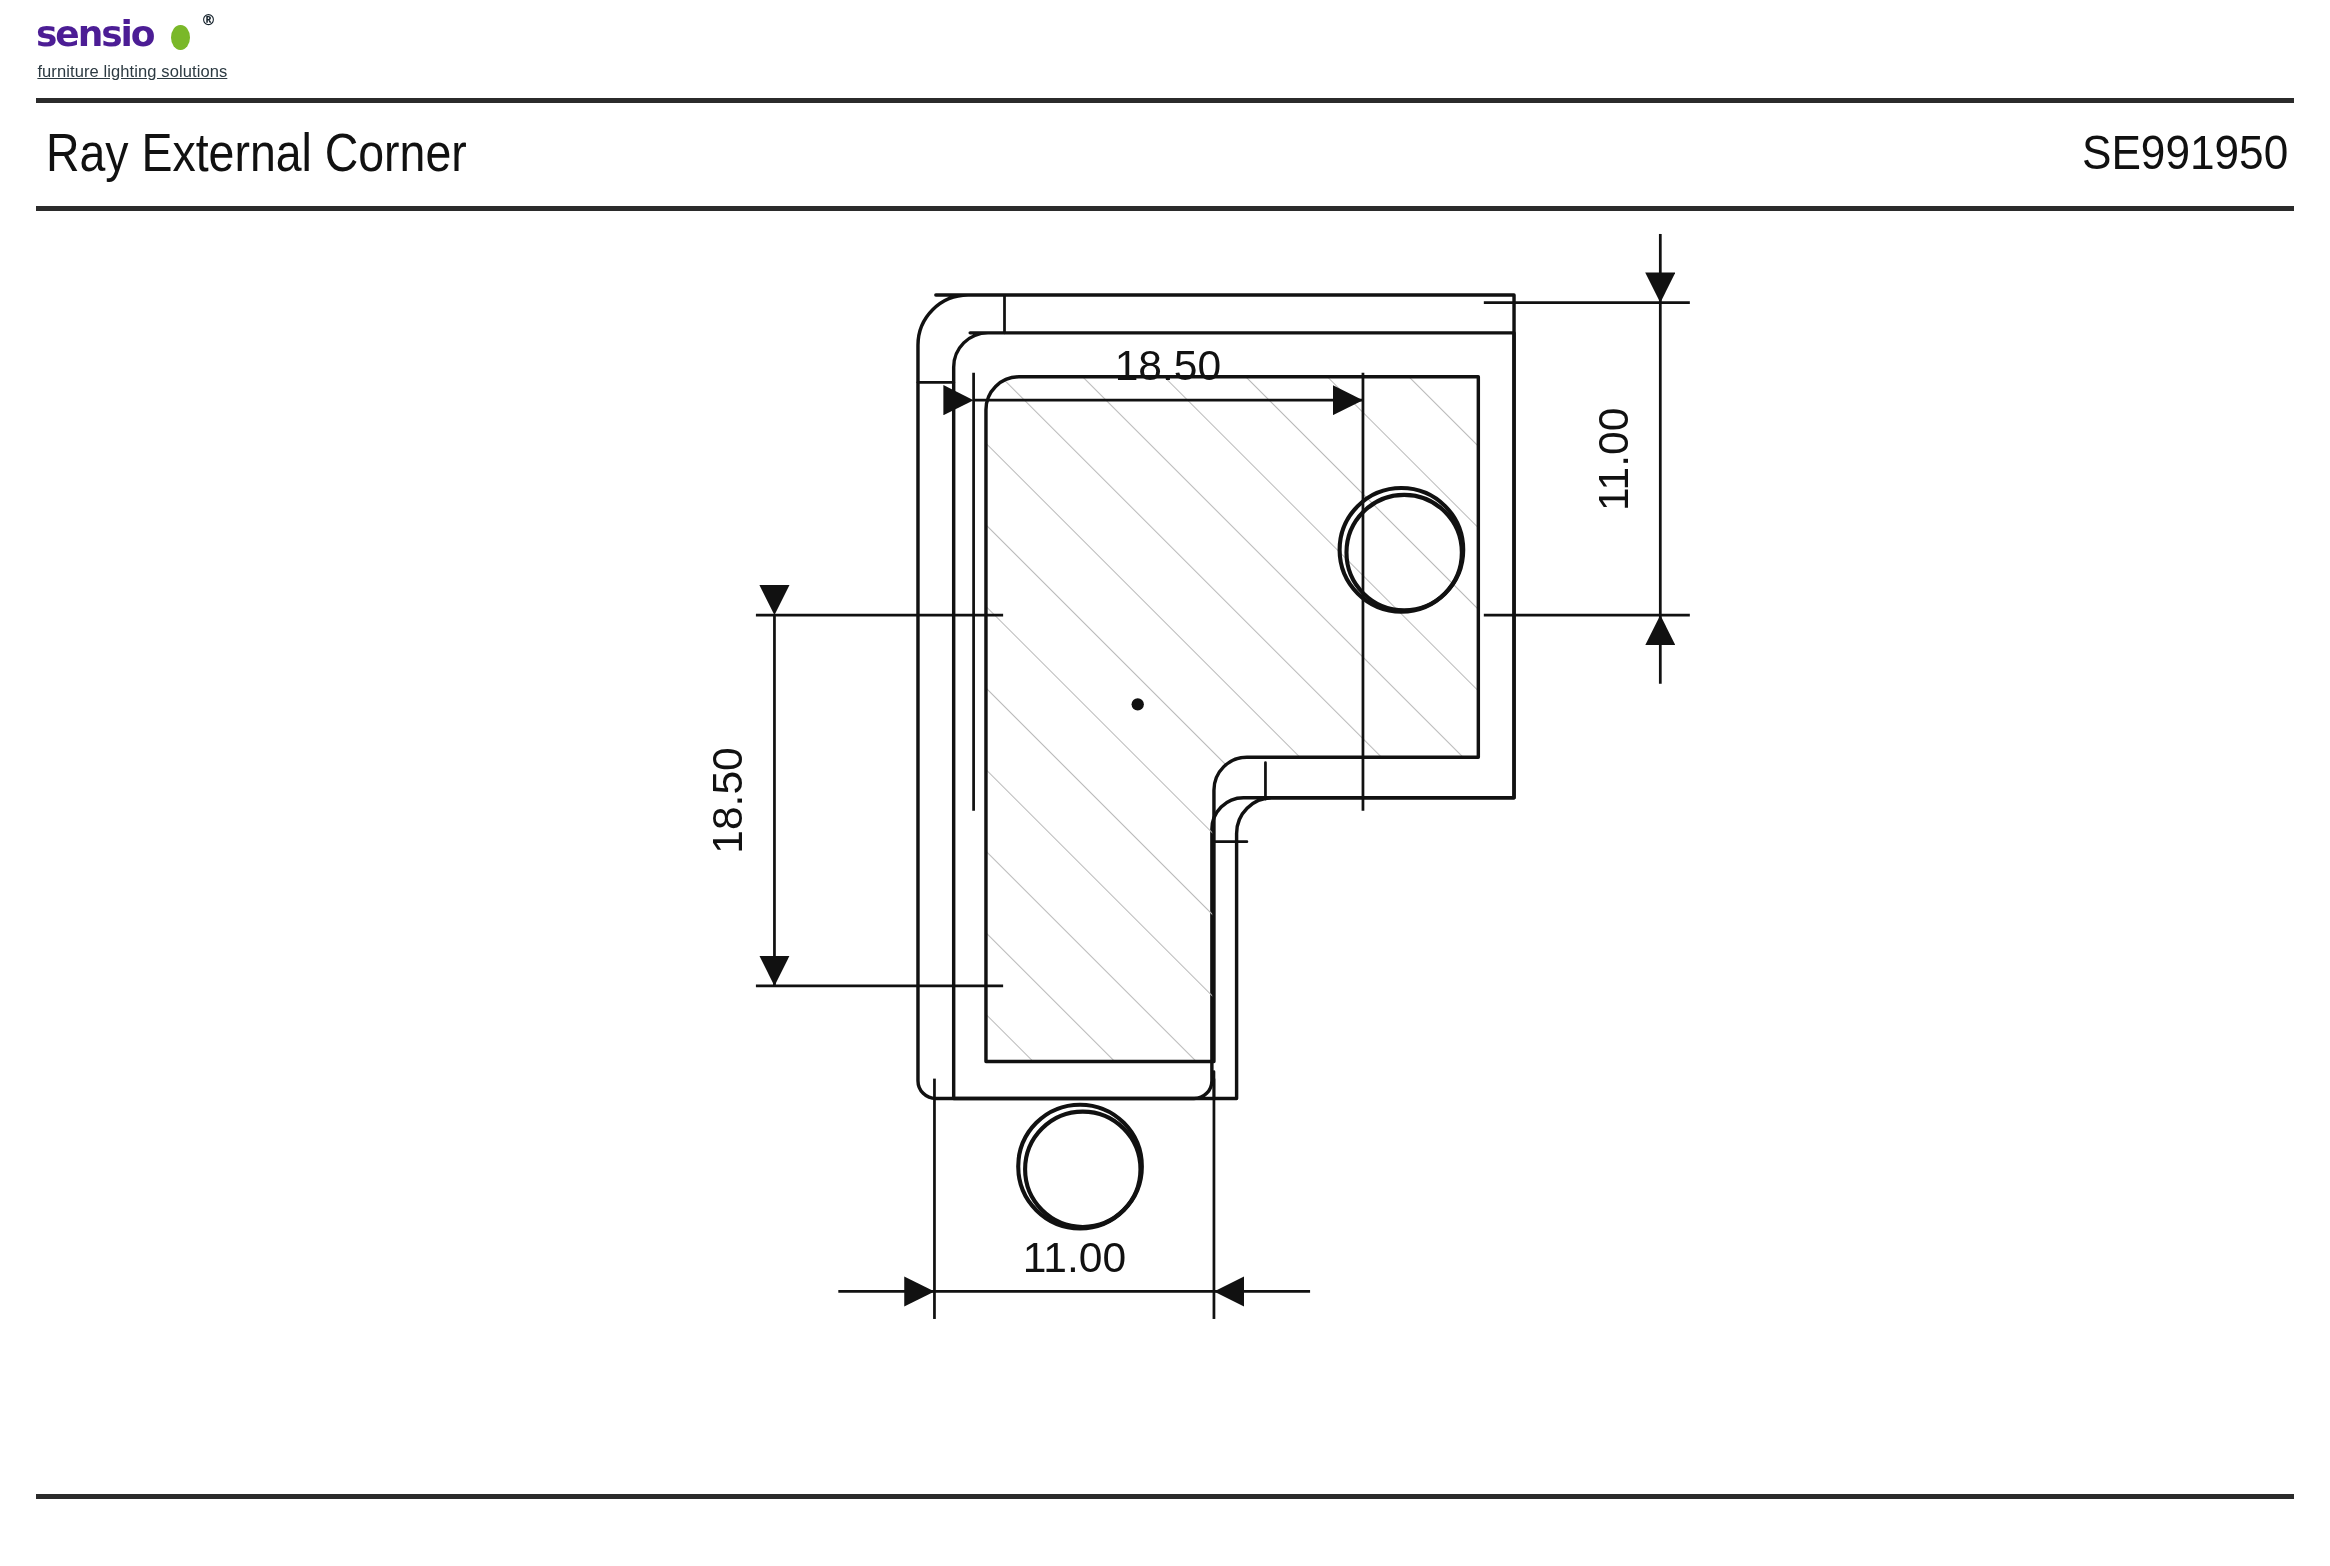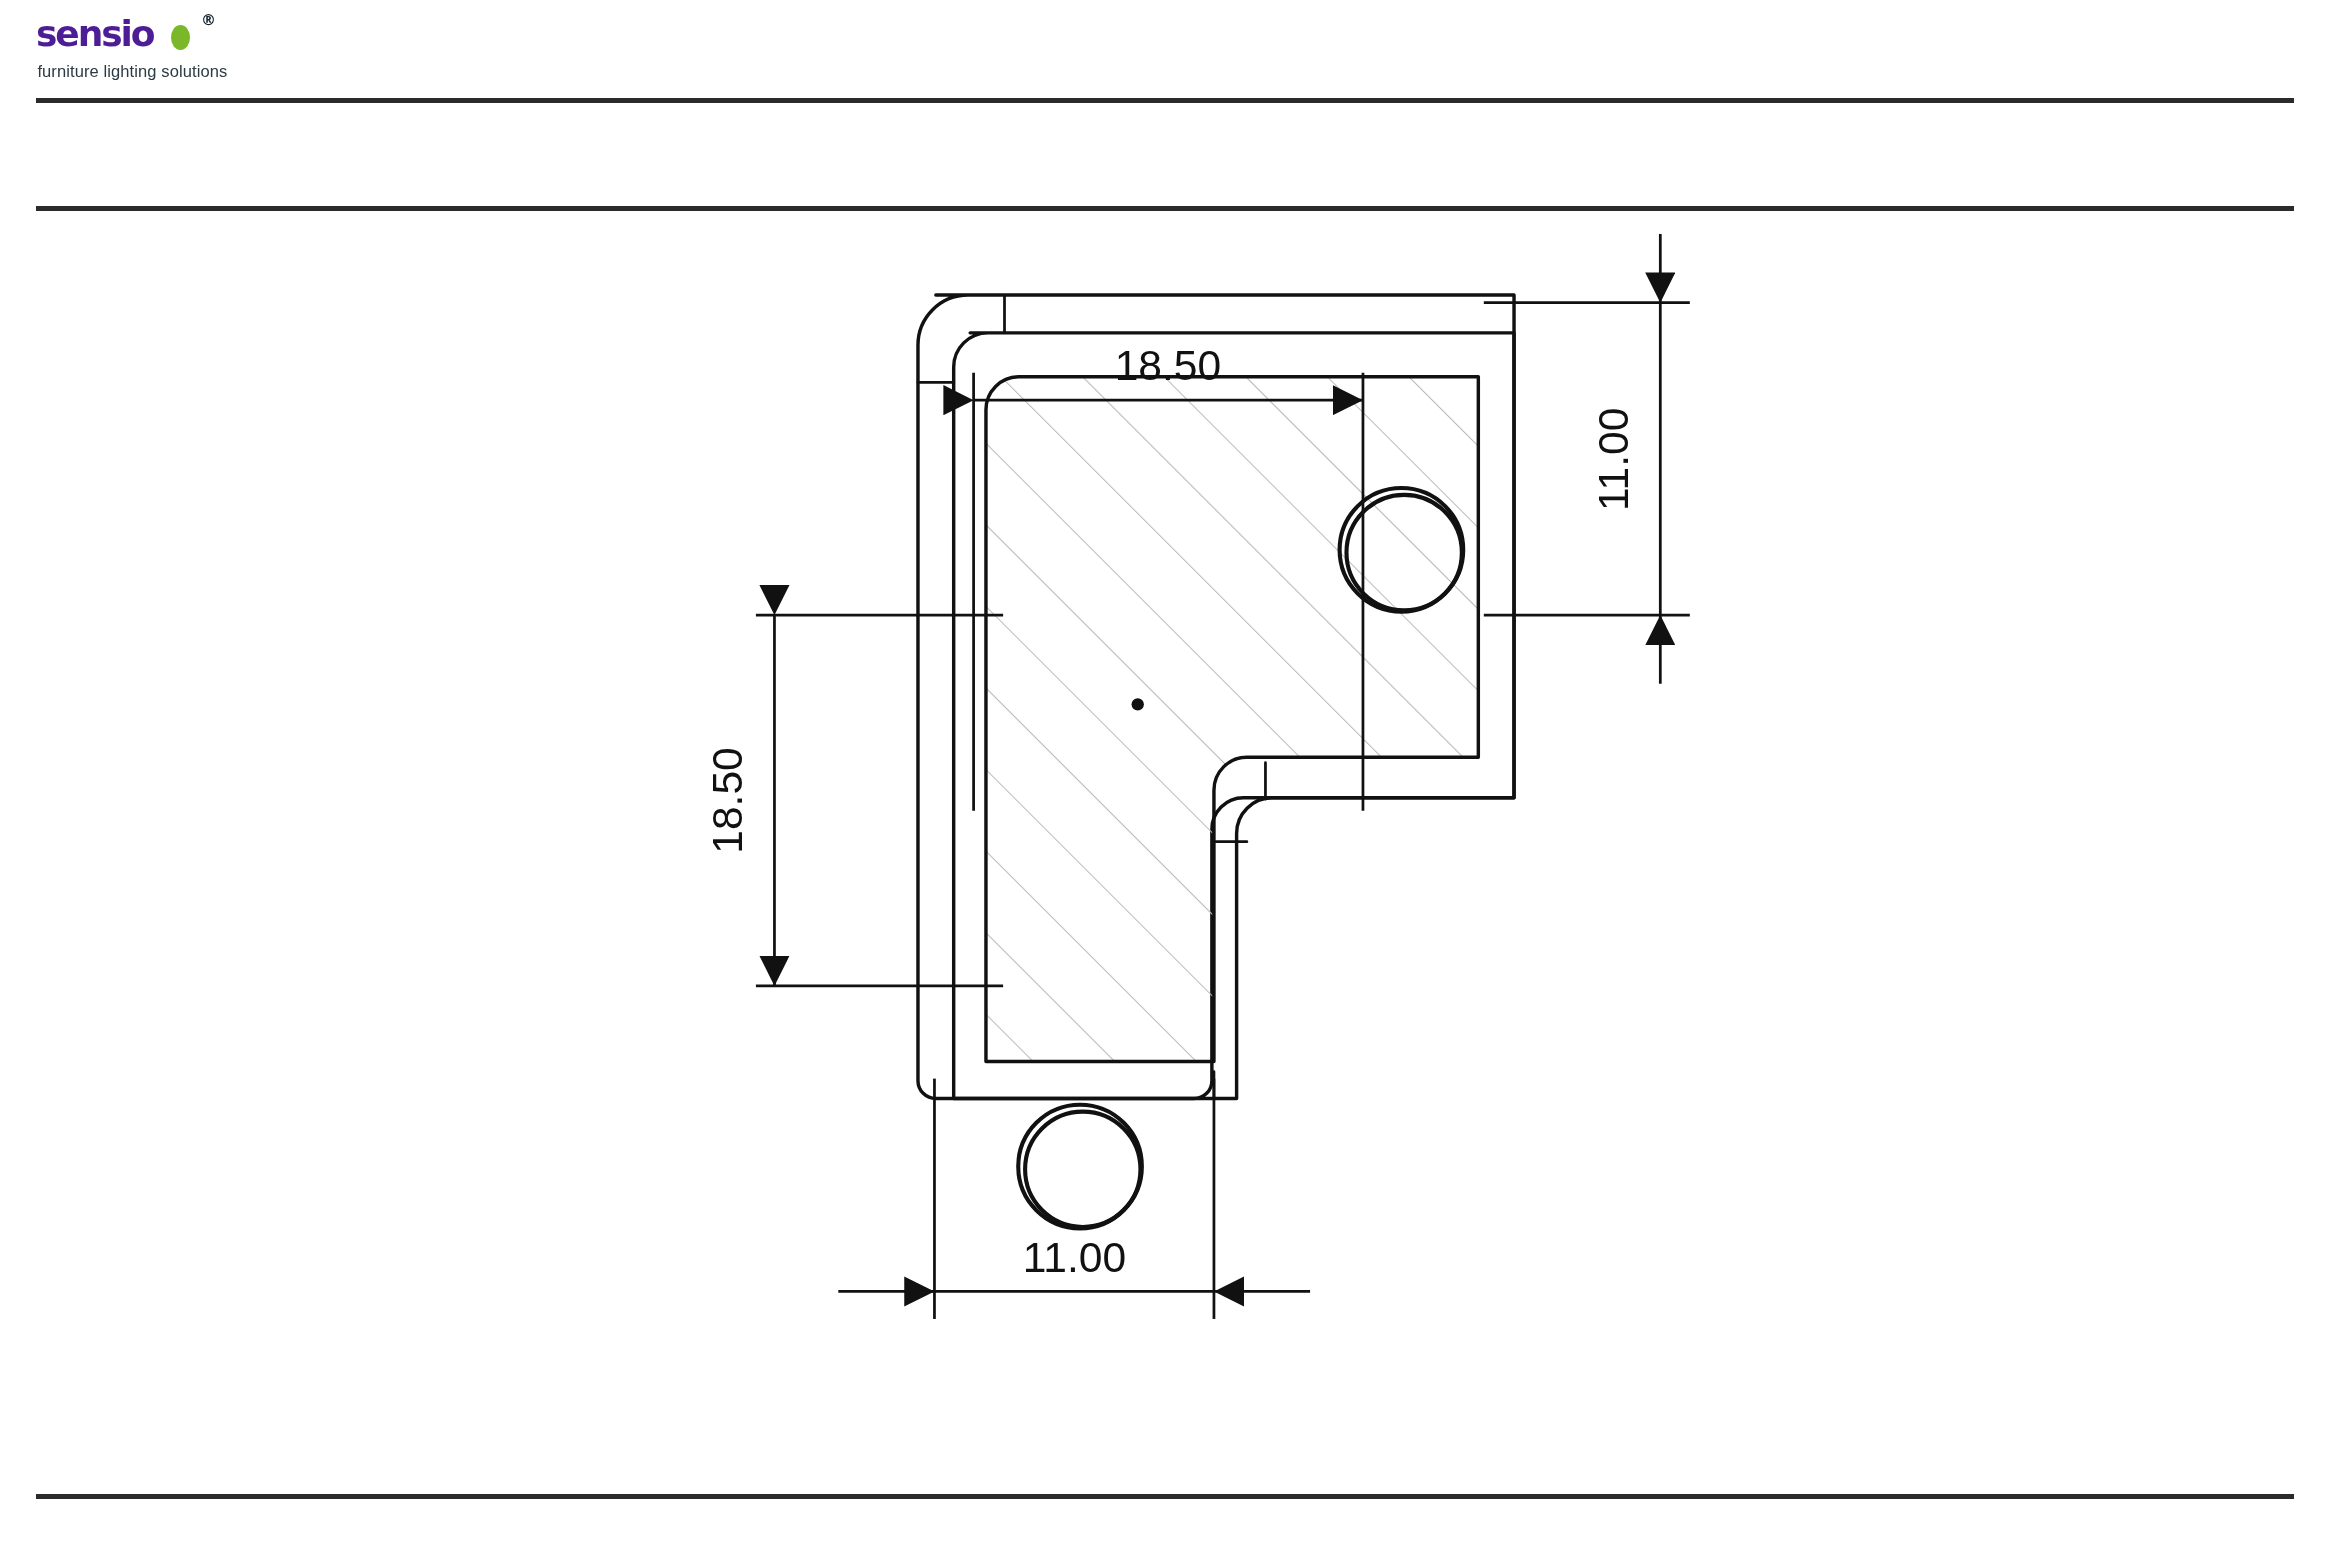--- a/index.html
+++ b/index.html
@@ -31,21 +31,21 @@
     left:135px;top:18px;
   }
   .logo-reg{
     position:absolute;left:165px;top:4.1px;
     font-family:"DejaVu Sans", sans-serif;
     font-size:15px;font-weight:bold;color:#14212b;
   }
   .logo-tag{
     position:absolute;left:1.4px;top:55px;
     font-family:"Liberation Sans", sans-serif;
-    font-size:16.5px;color:#2c3a42;letter-spacing:0.1px;
+    font-size:16.5px;color:#2c3a42;letter-spacing:0.1px;text-decoration:underline;
   }
 
   .rule{position:absolute;background:#2b2b2b;height:4.8px;left:36px;right:36px;}
   .rule-top{top:98px;}
   .rule-mid{top:206px;}
   .rule-bottom{top:1494px;}
 
   .title-row{position:absolute;left:36px;right:36px;top:106px;height:96px;}
   .doc-title{
     position:absolute;left:9.6px;top:15px;
@@ -102,20 +102,24 @@
 
   <div class="logo-block">
     <span class="logo-word">sensio</span>
     <span class="logo-dot"></span>
     <span class="logo-reg">®</span>
     <span class="logo-tag">furniture lighting solutions</span>
   </div>
 
   <div class="rule rule-top"></div>
 
+  <div class="title-row">
+    <div class="doc-title">Ray External Corner</div>
+    <div class="doc-code">SE991950</div>
+  </div>
 
   <div class="rule rule-mid"></div>
 
   <div class="drawing-area">
     <svg width="2330" height="1264" viewBox="0 0 3393 1840">
       <defs>
         <marker id="arrEnd" viewBox="0 0 10 10" refX="10" refY="5" markerWidth="11" markerHeight="11" orient="auto-start-reverse">
           <path d="M 0 0 L 10 5 L 0 10 z" fill="#111"></path>
         </marker>
         <marker id="arrStart" viewBox="0 0 10 10" refX="0" refY="5" markerWidth="11" markerHeight="11" orient="auto-start-reverse">

